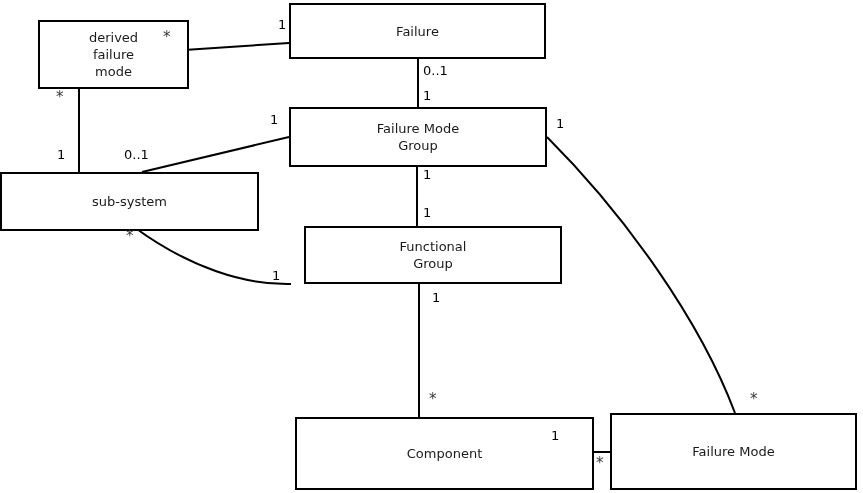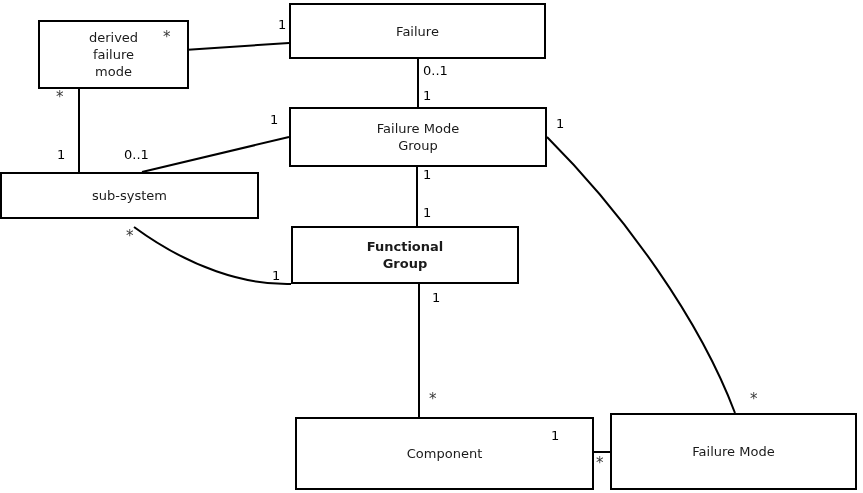--- a/index.html
+++ b/index.html
@@ -76,24 +76,24 @@
 failure
 mode</span>
       </div>
       <div class="uml-box" style="left: 289px; top: 3px; width: 257px; height: 56px;">
         <span class="box-label">Failure</span>
       </div>
       <div class="uml-box" style="left: 289px; top: 107px; width: 258px; height: 60px;">
         <span class="box-label">Failure Mode
 Group</span>
       </div>
-      <div class="uml-box" style="left: 0px; top: 172px; width: 259px; height: 47px;">
+      <div class="uml-box" style="left: 0px; top: 172px; width: 259px; height: 59px;">
         <span class="box-label">sub-system</span>
       </div>
-      <div class="uml-box" style="left: 291px; top: 226px; width: 228px; height: 58px; font-weight: bold;">
+      <div class="uml-box" style="left: 304px; top: 226px; width: 258px; height: 58px;">
         <span class="box-label">Functional
 Group</span>
       </div>
       <div class="uml-box" style="left: 295px; top: 417px; width: 299px; height: 73px;">
         <span class="box-label">Component</span>
       </div>
       <div class="uml-box" style="left: 610px; top: 413px; width: 247px; height: 77px;">
         <span class="box-label">Failure Mode</span>
       </div>
     </div>

